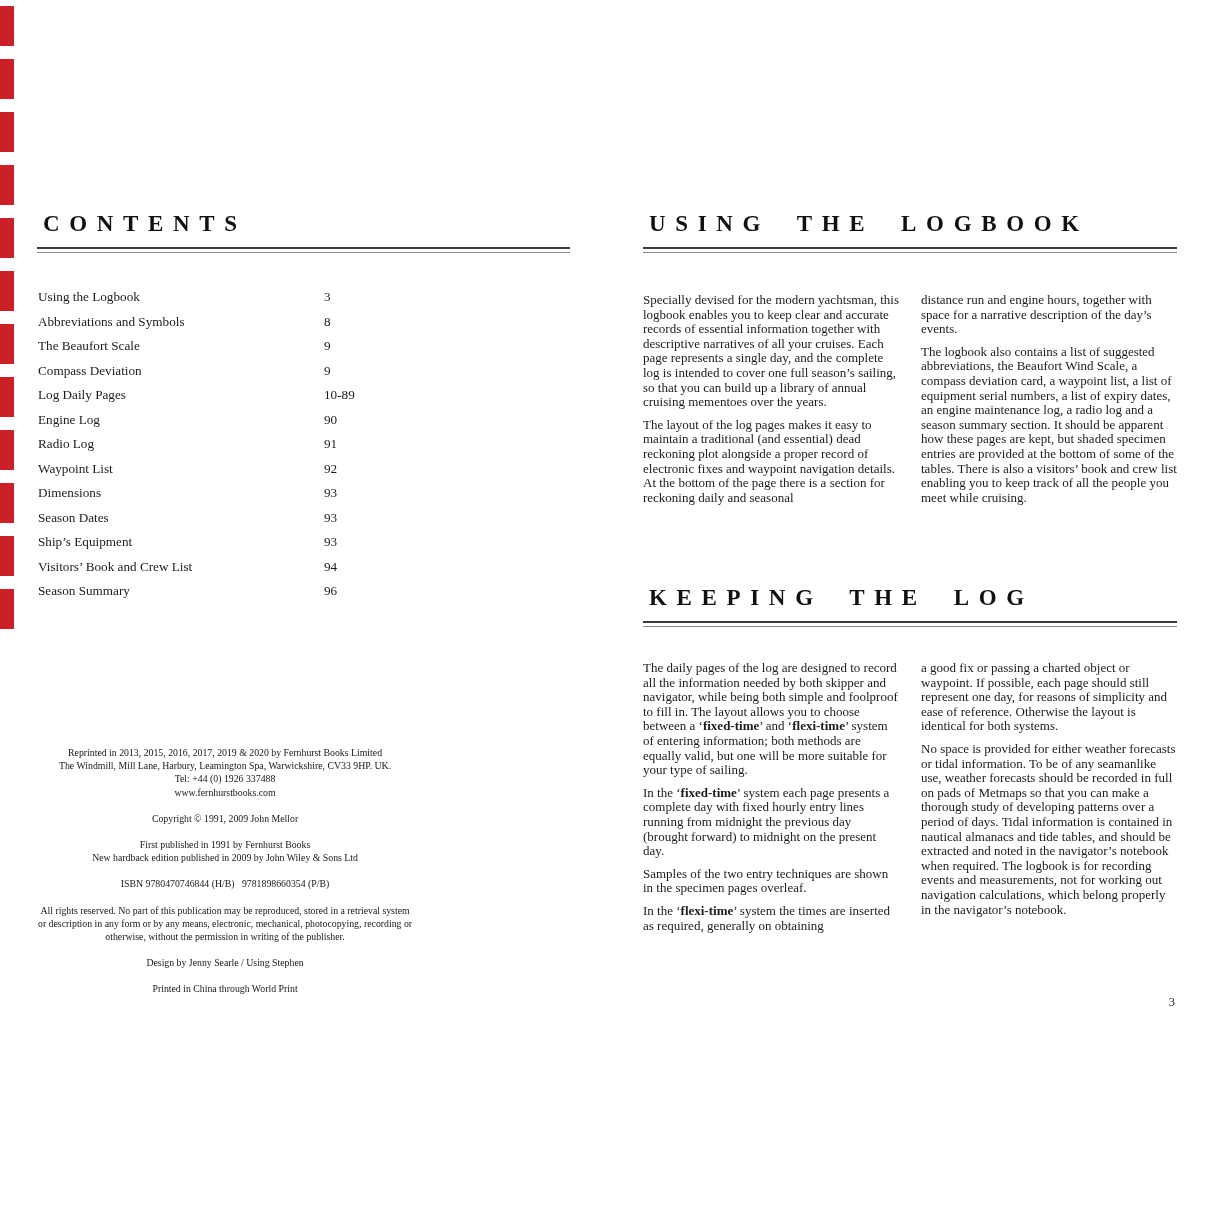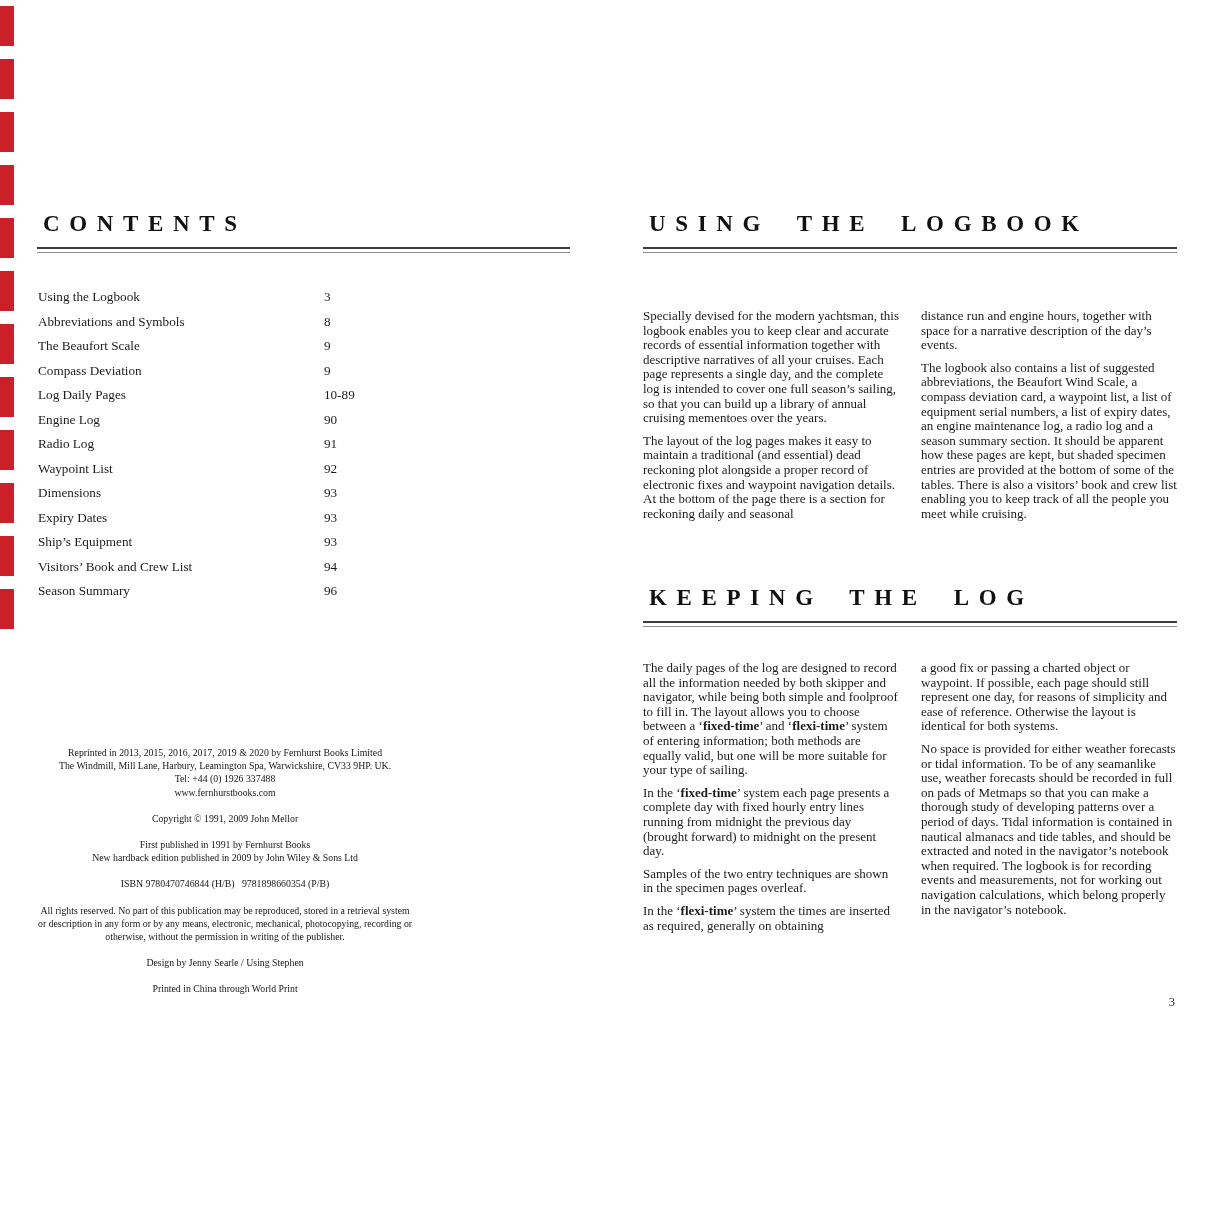--- a/index.html
+++ b/index.html
@@ -25,21 +25,21 @@
   .rule{margin-top:14px;height:3px;border-top:2px solid #3c3c3c;border-bottom:1px solid #8b8b8b;}
   
   .toc{position:absolute;top:80px;left:1px;right:0;font-size:13.2px;}
   .toc-row{display:grid;grid-template-columns:286px 1fr;height:24.5px;align-items:start;}
   
   .imprint{position:absolute;top:537px;left:1px;font-size:9.8px;line-height:13.2px;color:#161616;}
   .imprint .blk{margin:0 0 13px 0;text-align:center;}
   
   .sect{position:absolute;left:0;right:0;}
   #sect0{top:0;}
-  #sect0 .cols{top:84px;margin-top:16px;}
+  #sect0 .cols{top:84px;}
   #sect1{top:374px;}
   #sect1 .cols{top:78px;justify-content:space-between;}
   .cols{position:absolute;left:0;display:flex;gap:22px;}
   .col{width:256px;font-size:13px;line-height:14.6px;}
   .col p{margin:0 0 8px 0;}
   .col strong{font-weight:bold;}
   .folio{position:absolute;top:786px;right:2px;font-size:12.5px;color:#222;}
 </style>
 </head>
 <body>
@@ -93,21 +93,21 @@
       </div>
       <div class="toc-row">
         <span>Waypoint List</span>
         <span>92</span>
       </div>
       <div class="toc-row">
         <span>Dimensions</span>
         <span>93</span>
       </div>
       <div class="toc-row">
-        <span>Expiry Dates</span>
+        <span>Season Dates</span>
         <span>93</span>
       </div>
       <div class="toc-row">
         <span>Ship’s Equipment</span>
         <span>93</span>
       </div>
       <div class="toc-row">
         <span>Visitors’ Book and Crew List</span>
         <span>94</span>
       </div>

